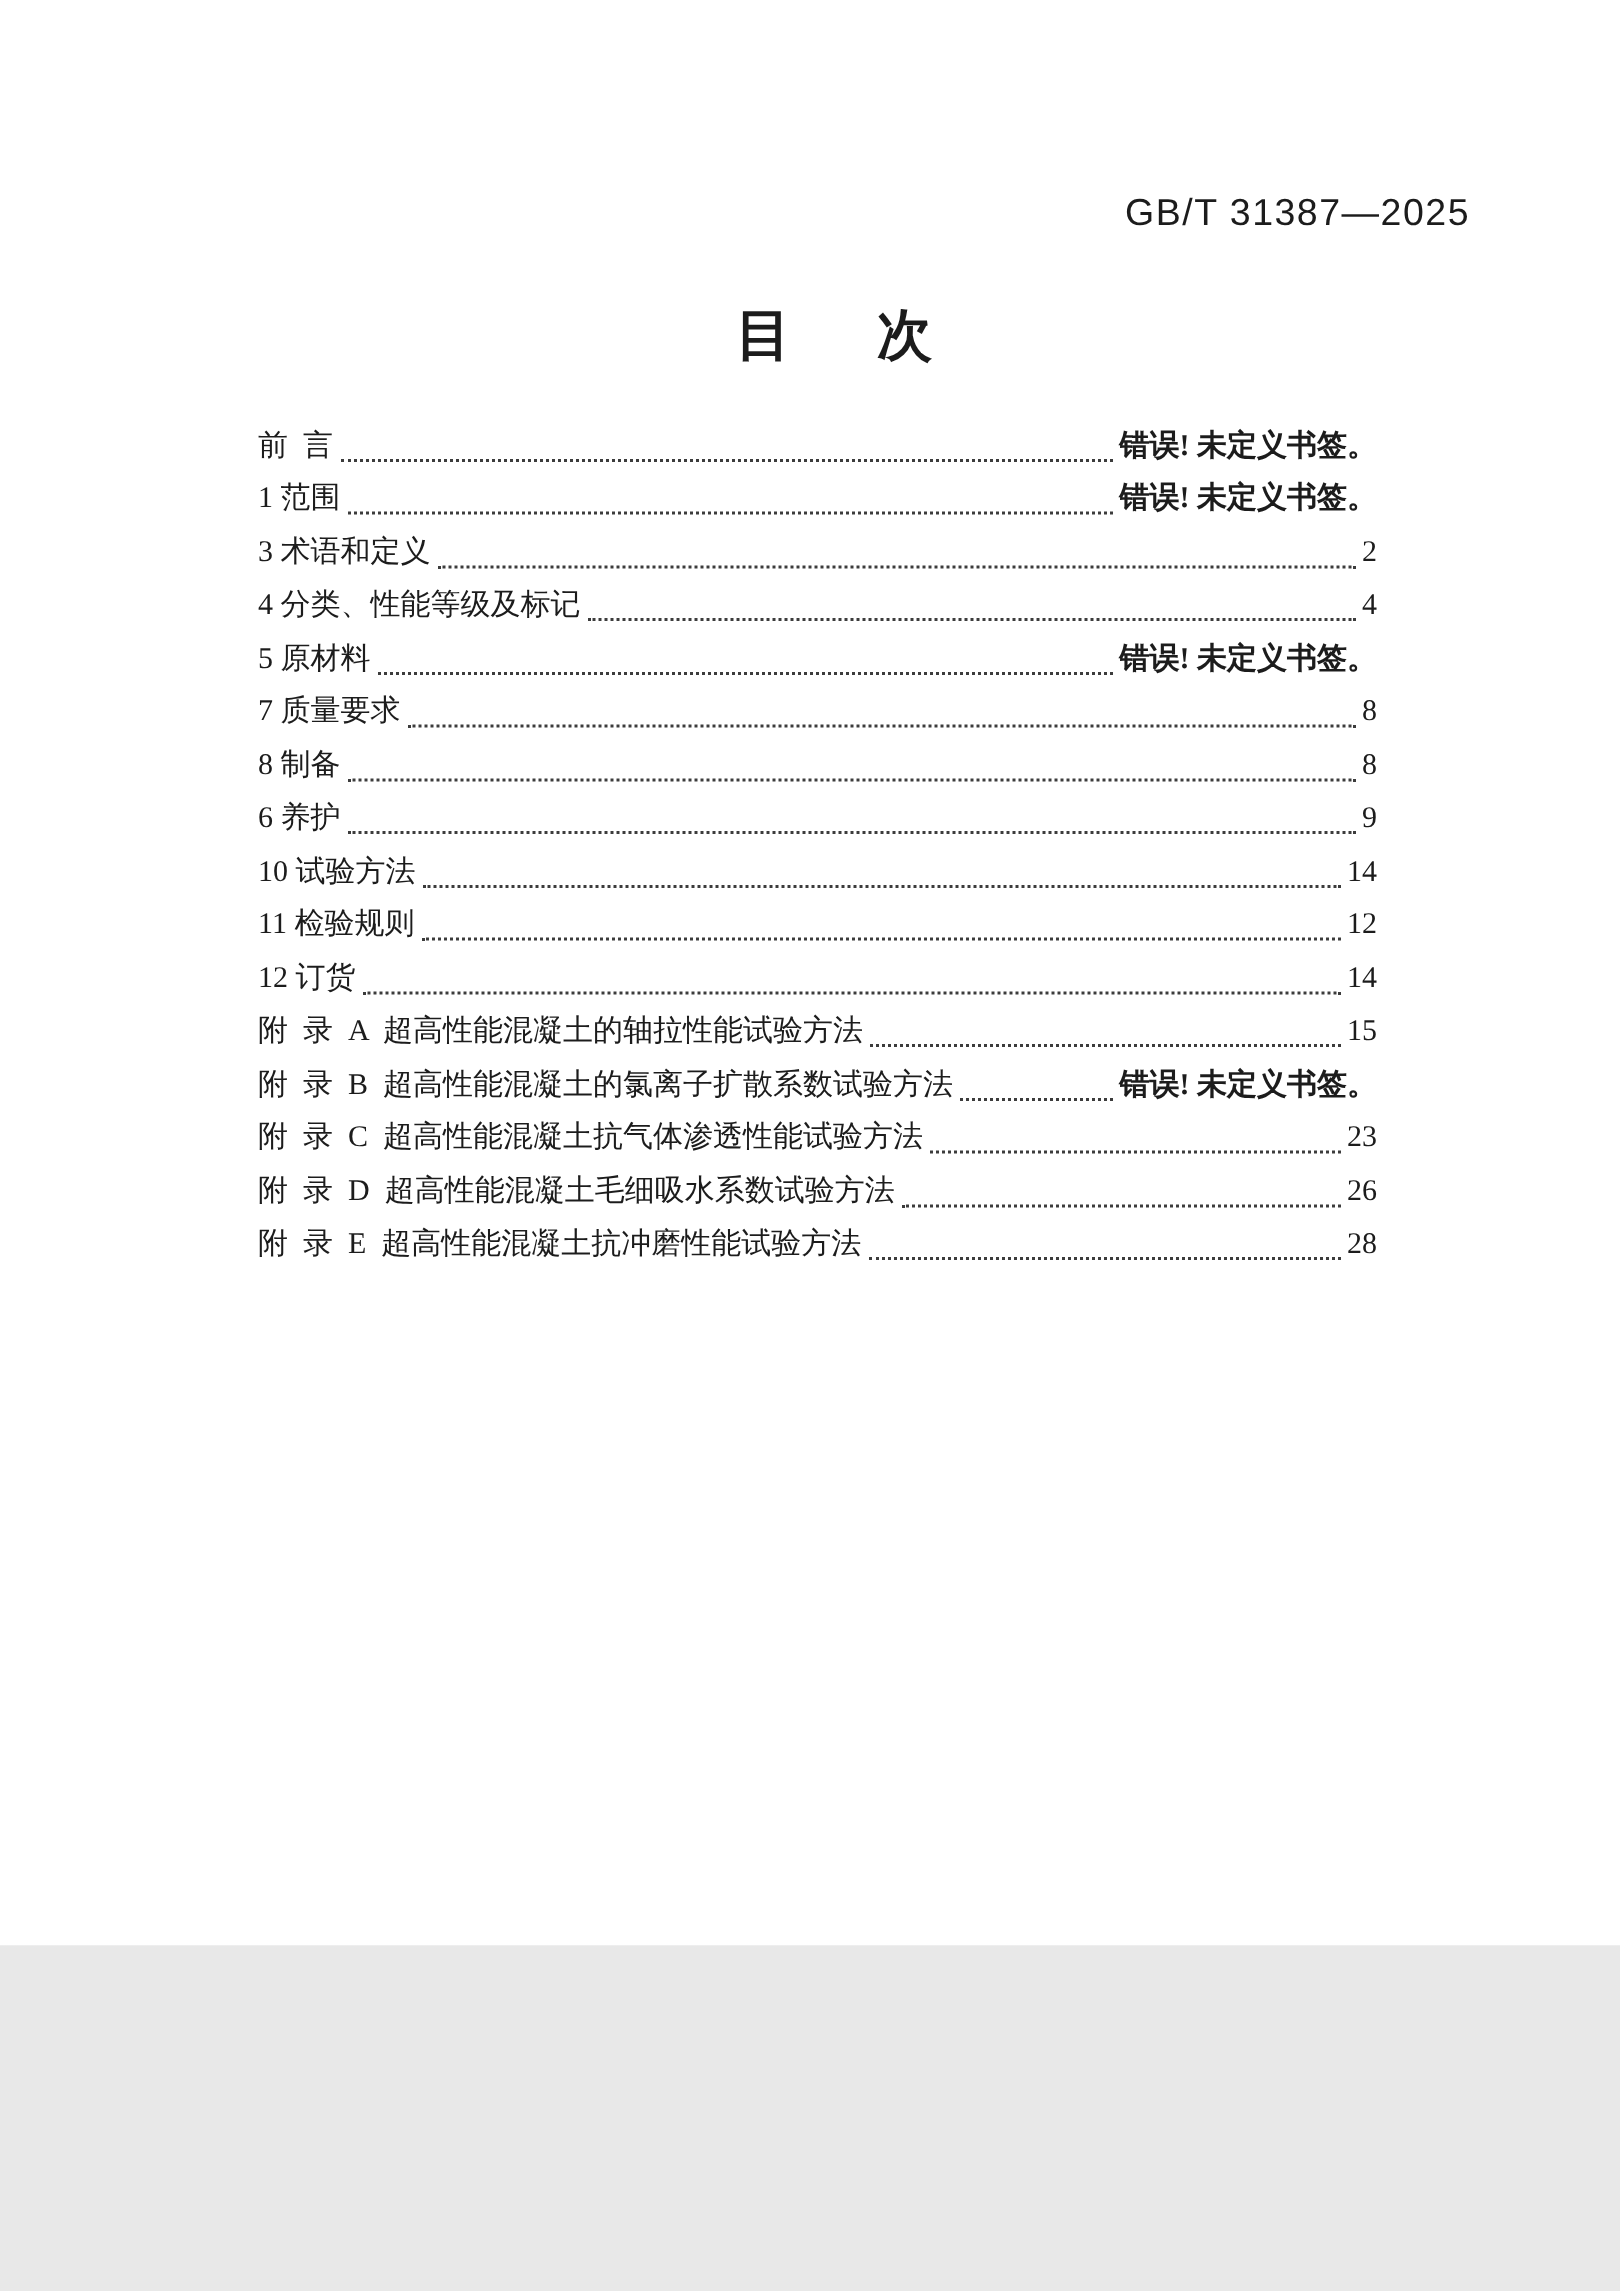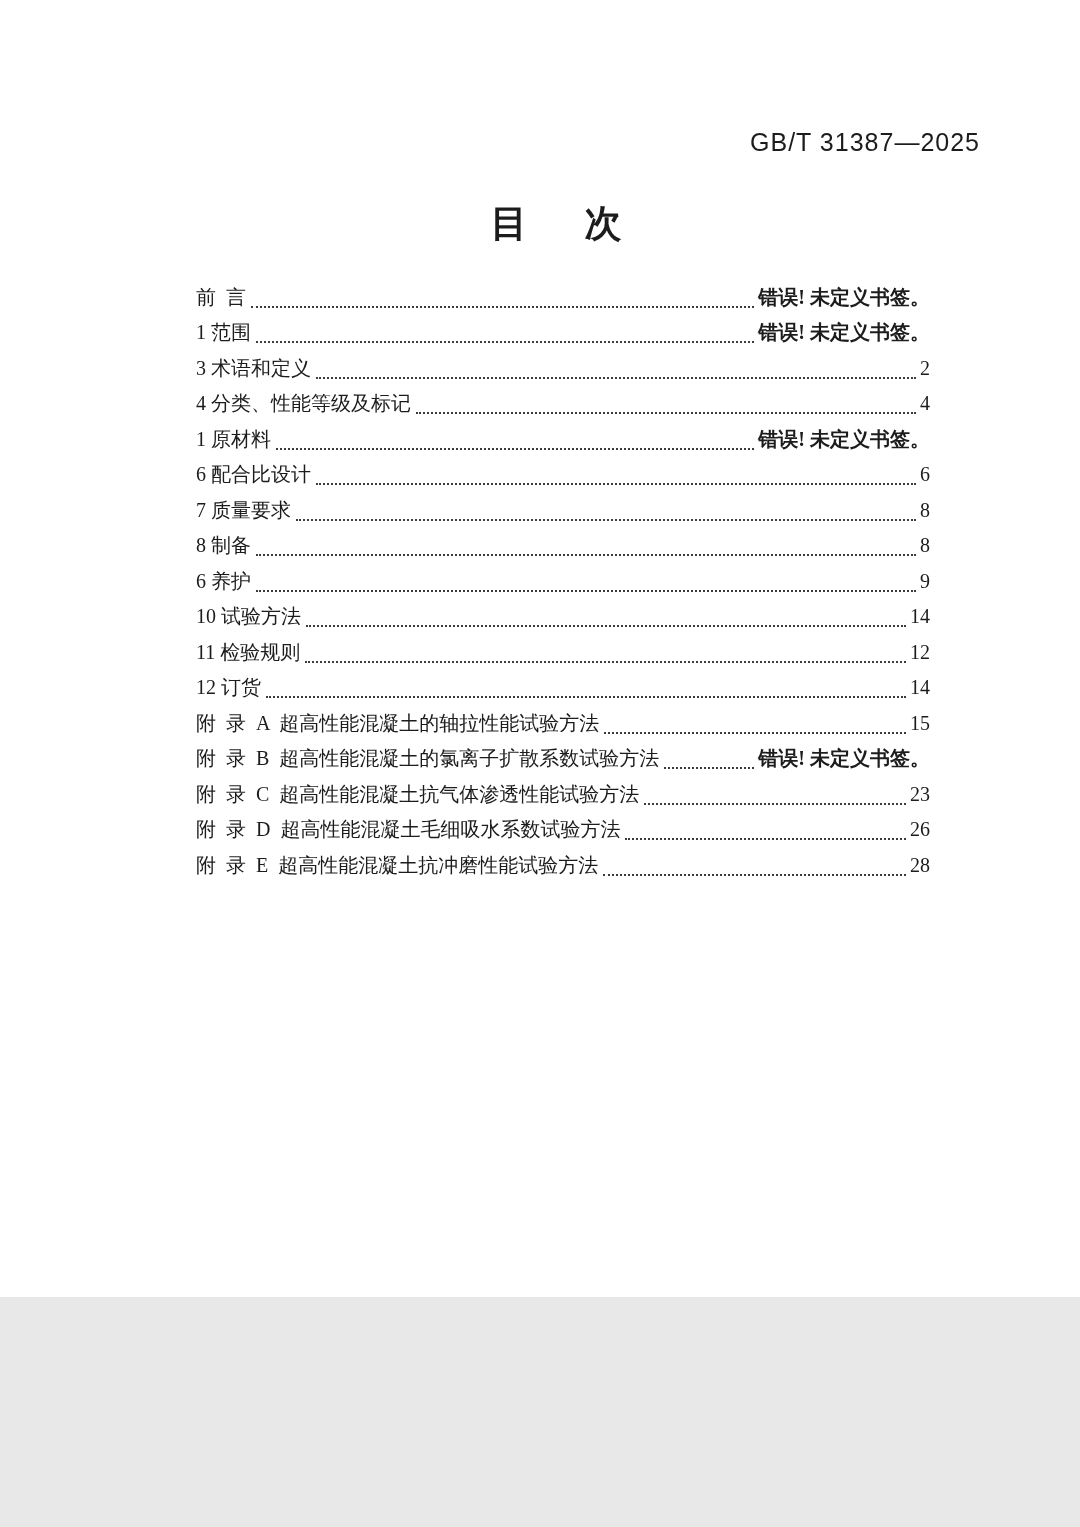--- a/index.html
+++ b/index.html
@@ -38,22 +38,21 @@
     font-size: 37px;
     font-weight: 700;
     letter-spacing: 10px;
     text-indent: 10px;
     white-space: pre;
   }
   .toc {
     position: absolute;
     top: 279px;
     left: 172px;
-    right: 150px;
-    margin-left: 24px;
+    right: 162px;
   }
   .toc-row {
     display: flex;
     align-items: center;
     height: 35.5px;
     font-size: 20px;
     line-height: 1;
     white-space: pre;
   }
   .toc-label {
@@ -108,30 +107,25 @@
     <span class="toc-page">2</span>
   </div>
 
   <div class="toc-row">
     <span class="toc-label">4 分类、性能等级及标记</span>
     <span class="leader"></span>
     <span class="toc-page">4</span>
   </div>
 
   <div class="toc-row">
-    <span class="toc-label">1 原材料</span>
+    <span class="toc-label">5 原材料</span>
     <span class="leader"></span>
     <span class="toc-page error">错误! 未定义书签。</span>
   </div>
 
-  <div class="toc-row">
-    <span class="toc-label">6 配合比设计</span>
-    <span class="leader"></span>
-    <span class="toc-page">6</span>
-  </div>
 
   <div class="toc-row">
     <span class="toc-label">7 质量要求</span>
     <span class="leader"></span>
     <span class="toc-page">8</span>
   </div>
 
   <div class="toc-row">
     <span class="toc-label">8 制备</span>
     <span class="leader"></span>

